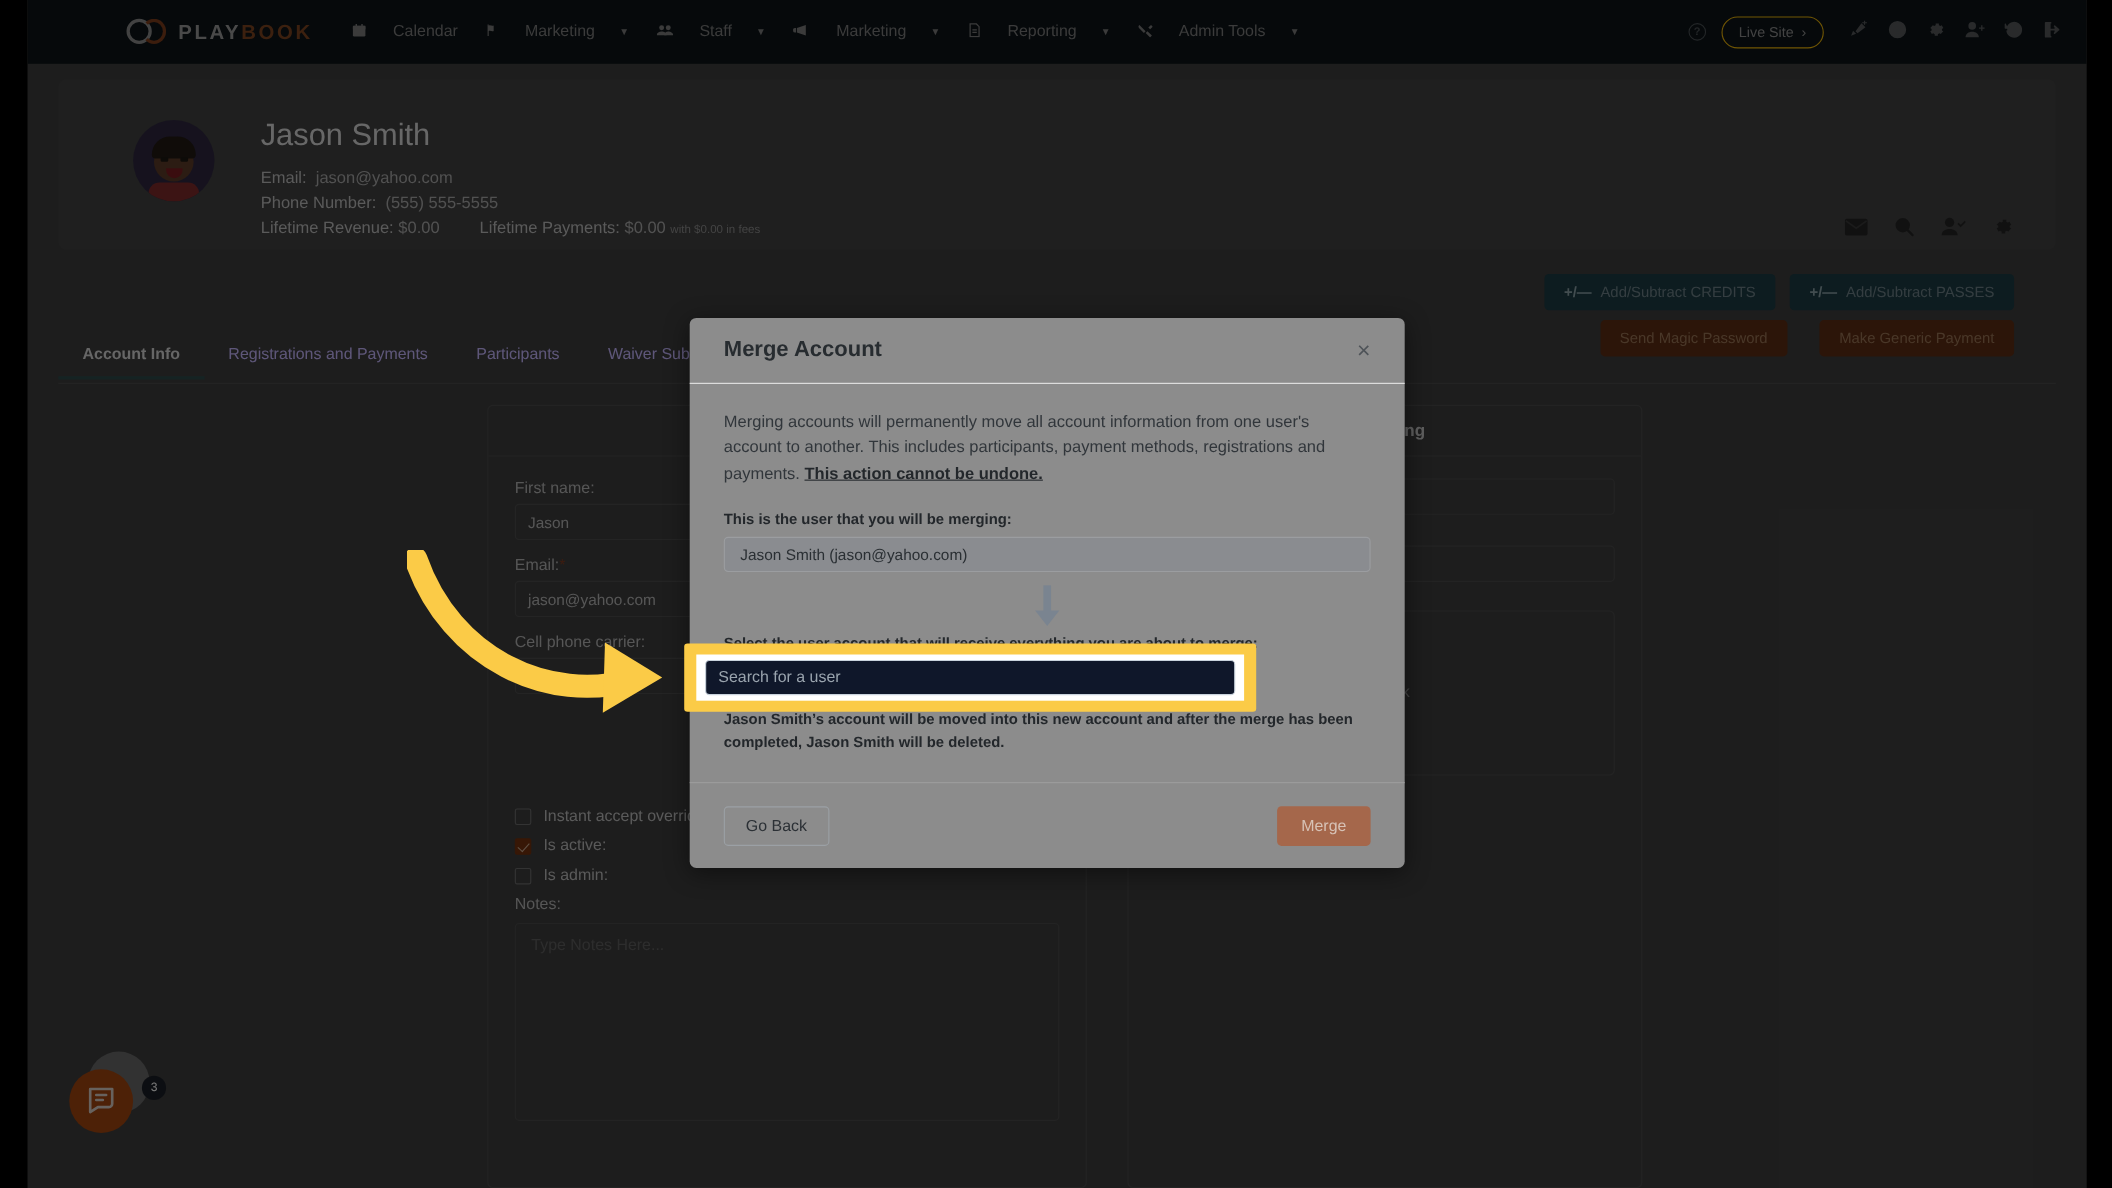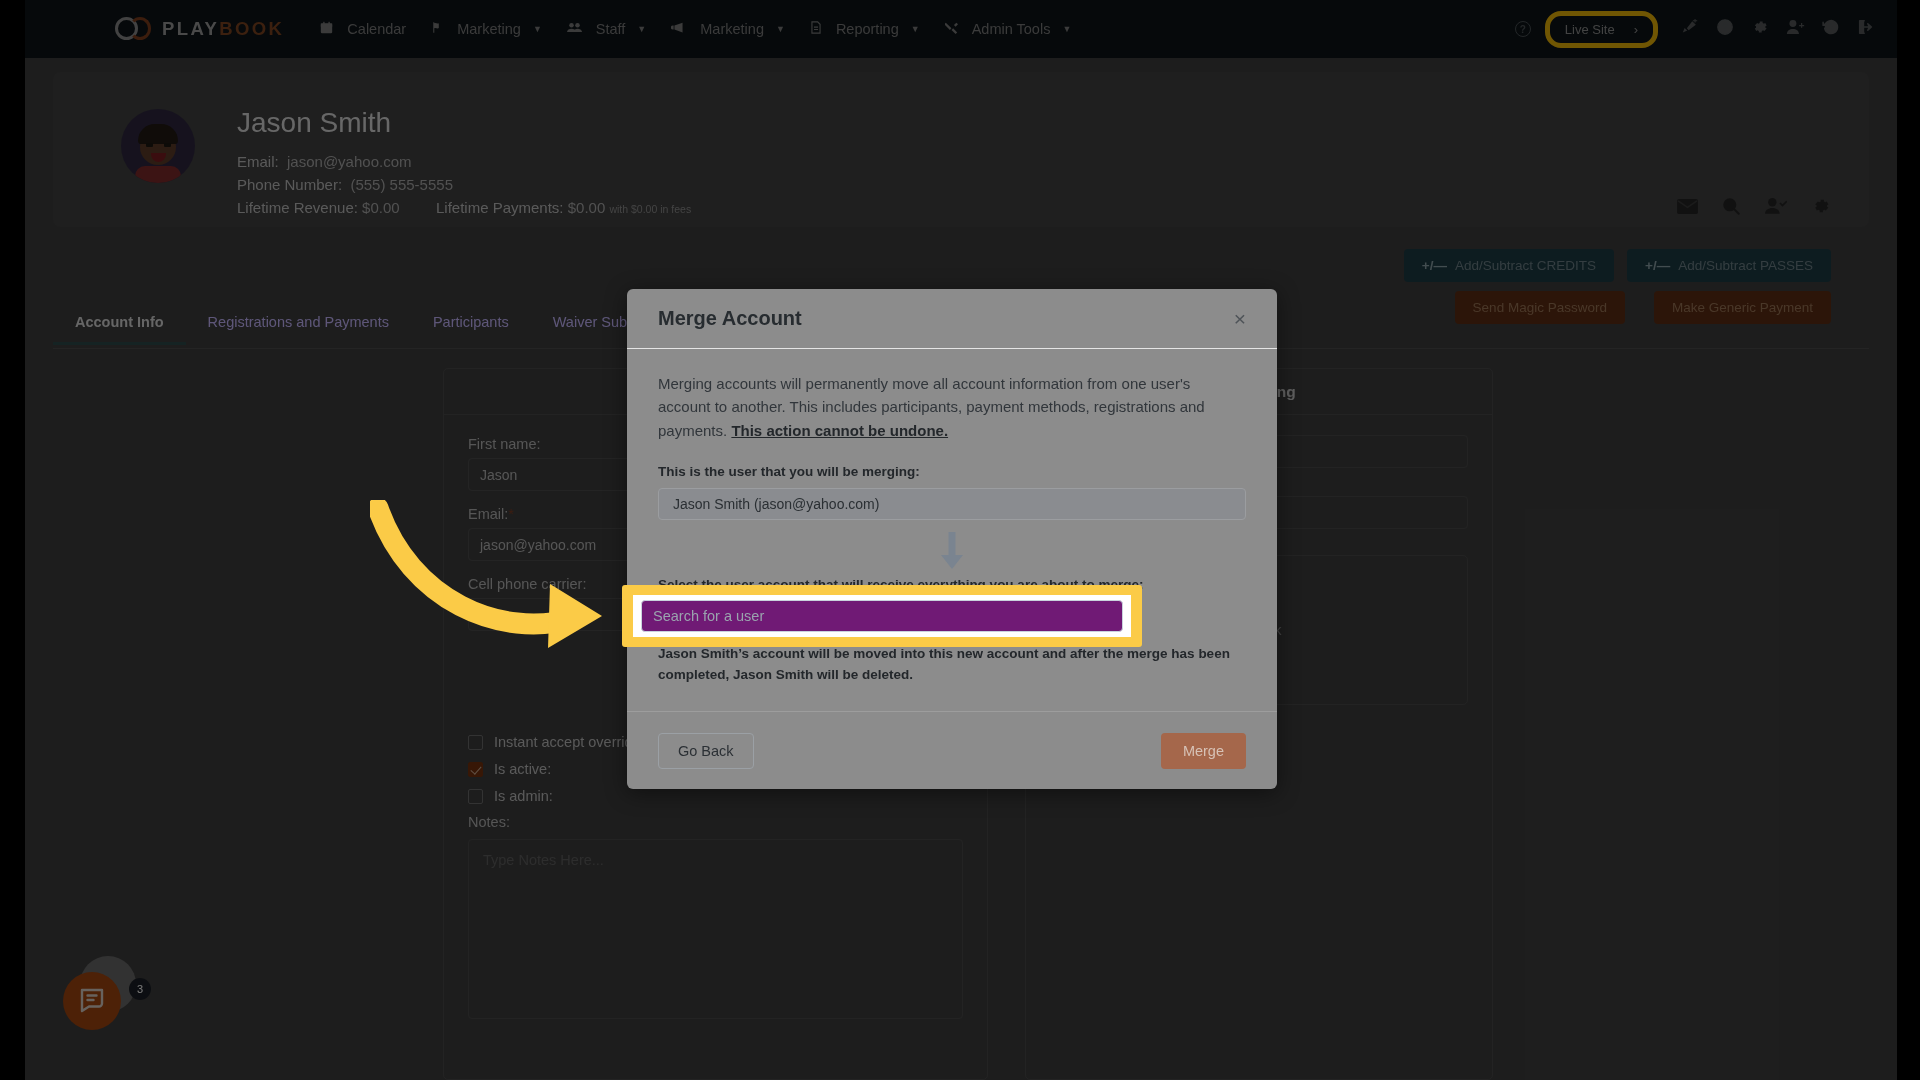--- a/index.html
+++ b/index.html
@@ -38,41 +38,41 @@
   .brand-mark .ring2 {
     position: absolute; left: 14px; top: 1px; width: 22px; height: 23px;
     border: 3.5px solid #7d3d1d; border-radius: 50%;
     border-left-color: transparent;
   }
   .brand-text { font-size: 18.5px; letter-spacing: 2.4px; font-weight: 700; }
   .brand-text .play { color: #9a9a9a; }
   .brand-text .book { color: #7d4420; }
   .nav-items { display: flex; align-items: center; gap: 25px; margin-left: 36px; }
   .nav-item {
-    display: flex; align-items: center; gap: 14px;
+    display: flex; align-items: center; gap: 24px;
     color: #7b7b7b; font-size: 14.5px; cursor: pointer; white-space: nowrap;
   }
   .nav-item .caret { font-size: 9px; margin-left: -2px; }
   .nav-right { margin-left: auto; display: flex; align-items: center; gap: 14px; }
   .nav-search {
     width: 298px; height: 28px; border-radius: 14px;
     background: #20262a; display: flex; align-items: center;
     gap: 8px; padding: 0 14px;
   }
   .nav-search .ph { color: #555c60; font-size: 13px; }
   .help-q {
     width: 16px; height: 16px; border-radius: 50%;
     border: 1.6px solid #4a5054; color: #4a5054;
     font-size: 10px; font-weight: 700;
     display: flex; align-items: center; justify-content: center;
   }
   .live-site {
-    border: 5px solid #eab308; border-radius: 16px;
+    border: 1px solid #eab308; border-radius: 16px;
     color: #8d8d8d; font-size: 13px;
-    padding: 6px 15px; display: flex; align-items: center; gap: 19px;
+    padding: 6px 15px; display: flex; align-items: center; gap: 7px;
     cursor: pointer;
   }
   .nav-icons { display: flex; align-items: center; gap: 17px; margin-left: 9px; }
   .nav-icons svg { fill: #56595b; }
   
   .profile-card {
     position: absolute; left: 28px; top: 72px;
     width: 1816px; height: 155px;
     background: #414141; border-radius: 7px;
   }
@@ -276,21 +276,21 @@
     background: #fbcb47; border-radius: 3px;
   }
   .spotlight-inner {
     position: absolute; left: 11px; top: 10px;
     width: 498px; height: 42px; background: #ffffff;
     display: flex; align-items: center; padding: 0 8px;
   }
   .search-user-input {
     width: 100%; height: 32px;
     border: 1px solid #c9d3dd; border-radius: 4px;
-    background: #701a75; color: #9aa4ae; font-size: 14.5px;
+    background: #0f172a; color: #9aa4ae; font-size: 14.5px;
     padding: 0 11px; display: flex; align-items: center;
   }
 </style>
 </head>
 <body>
 
 <div id="root">
   <div class="page">
 
     <div class="navbar">

